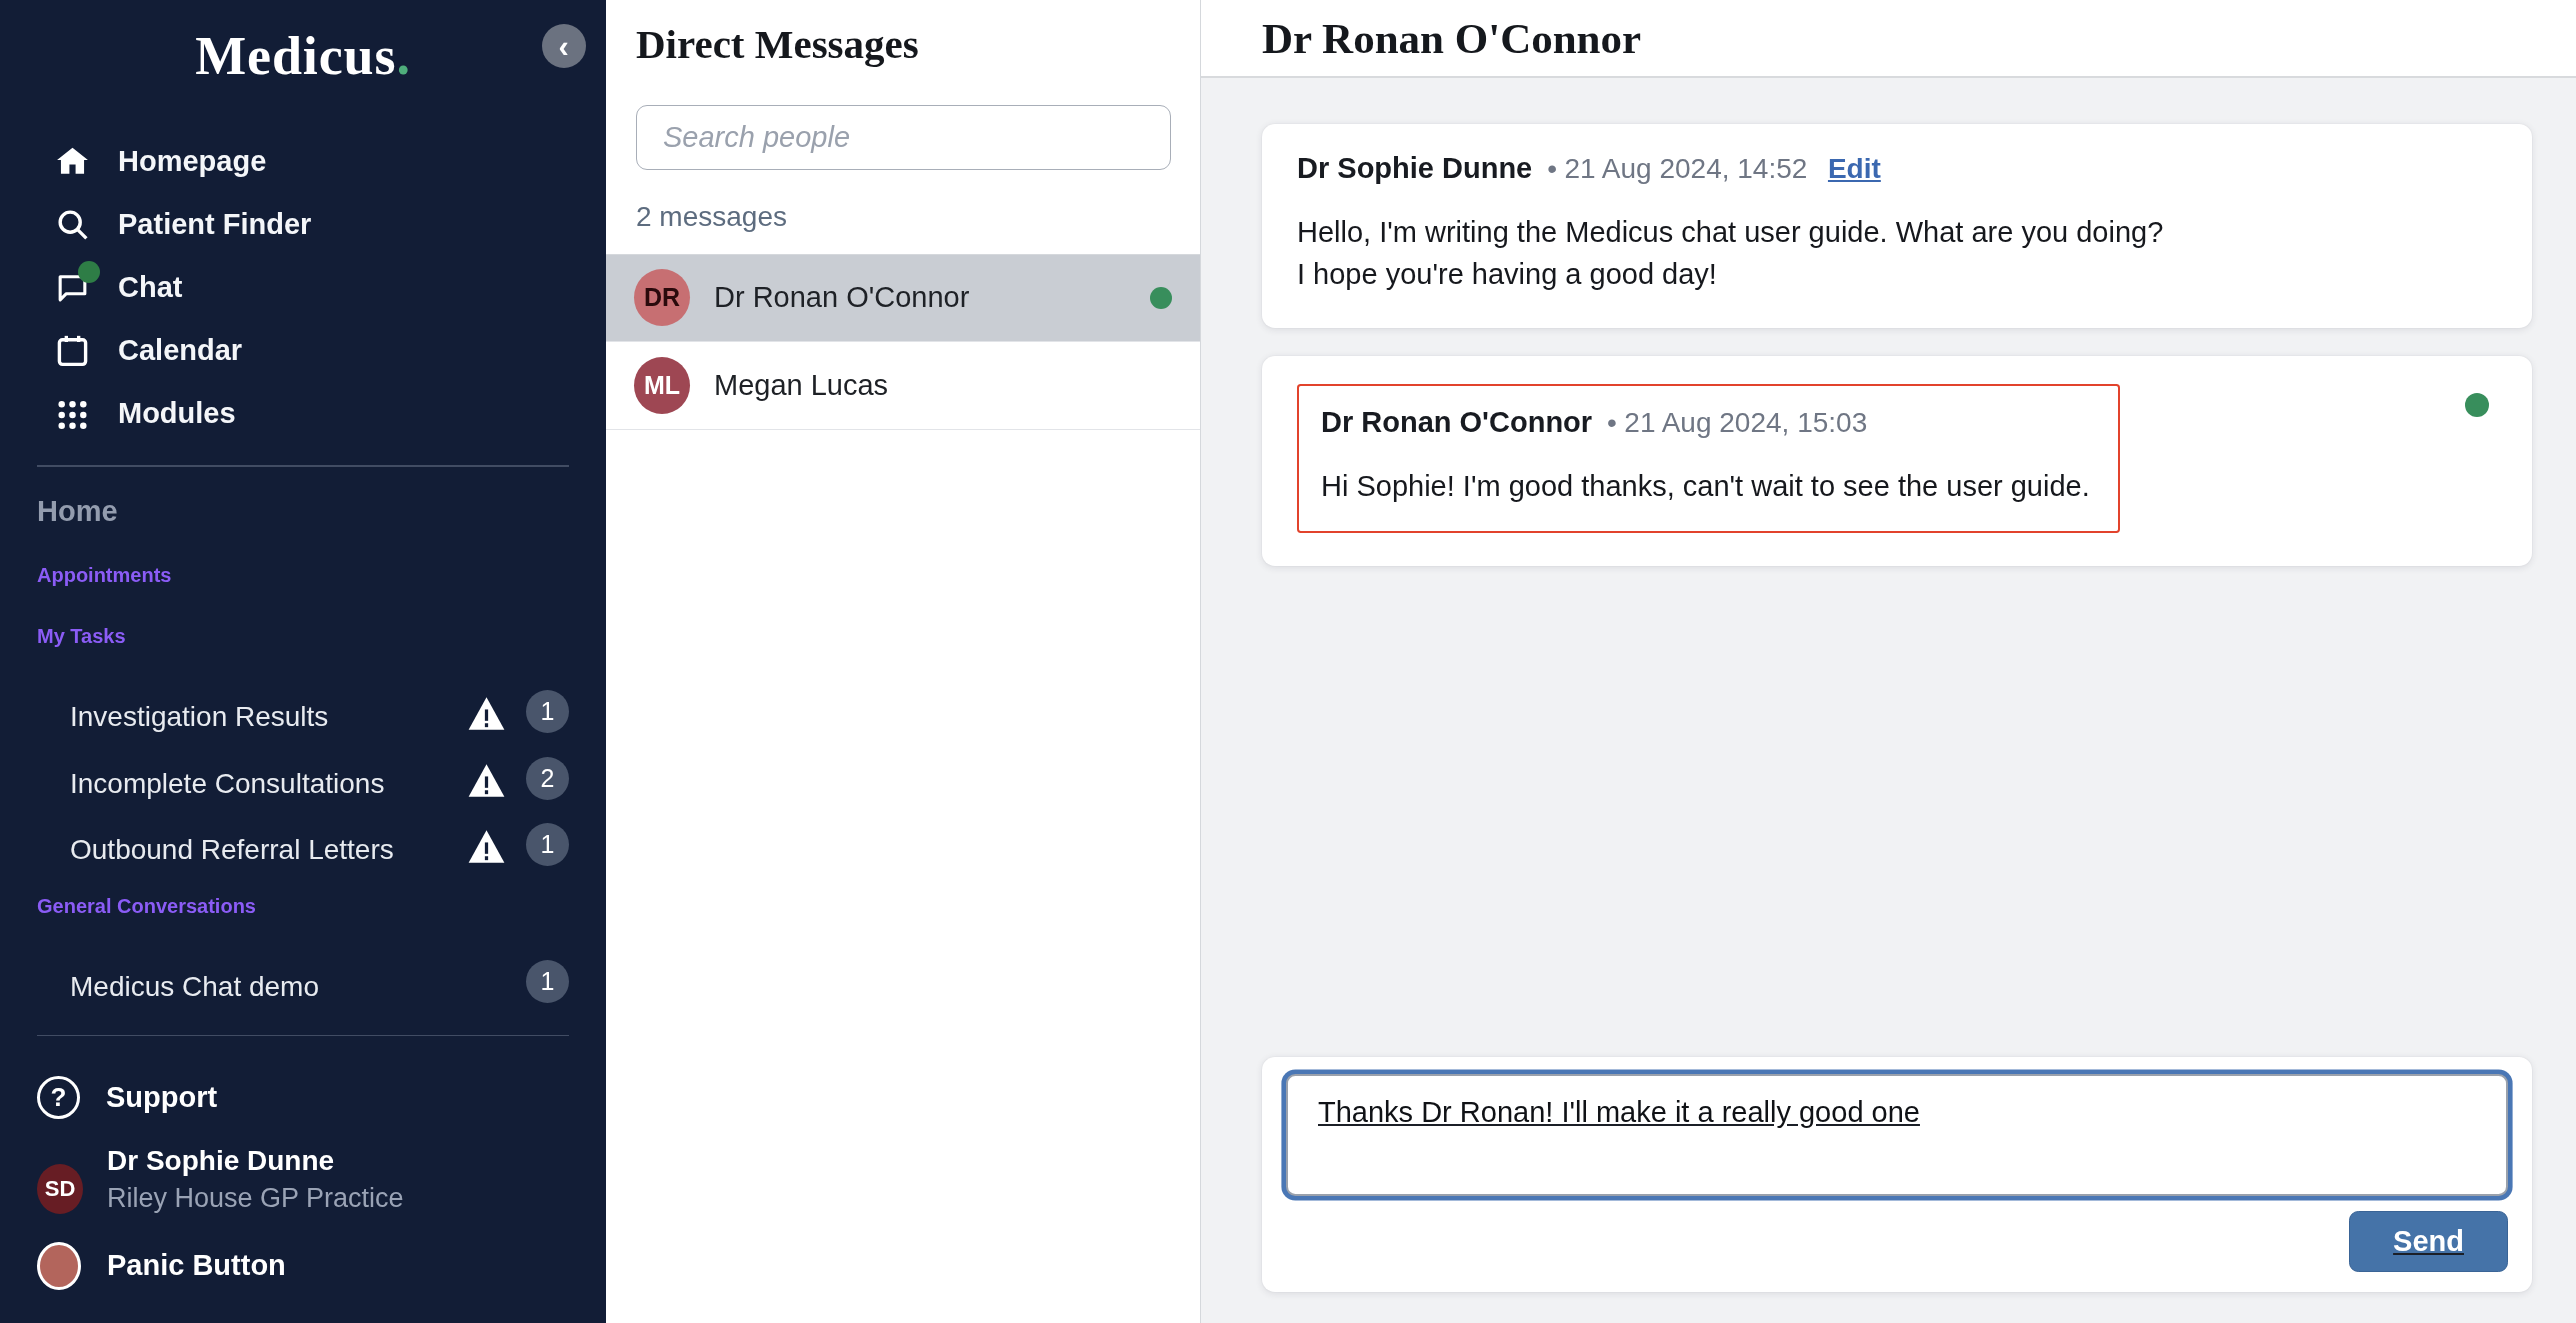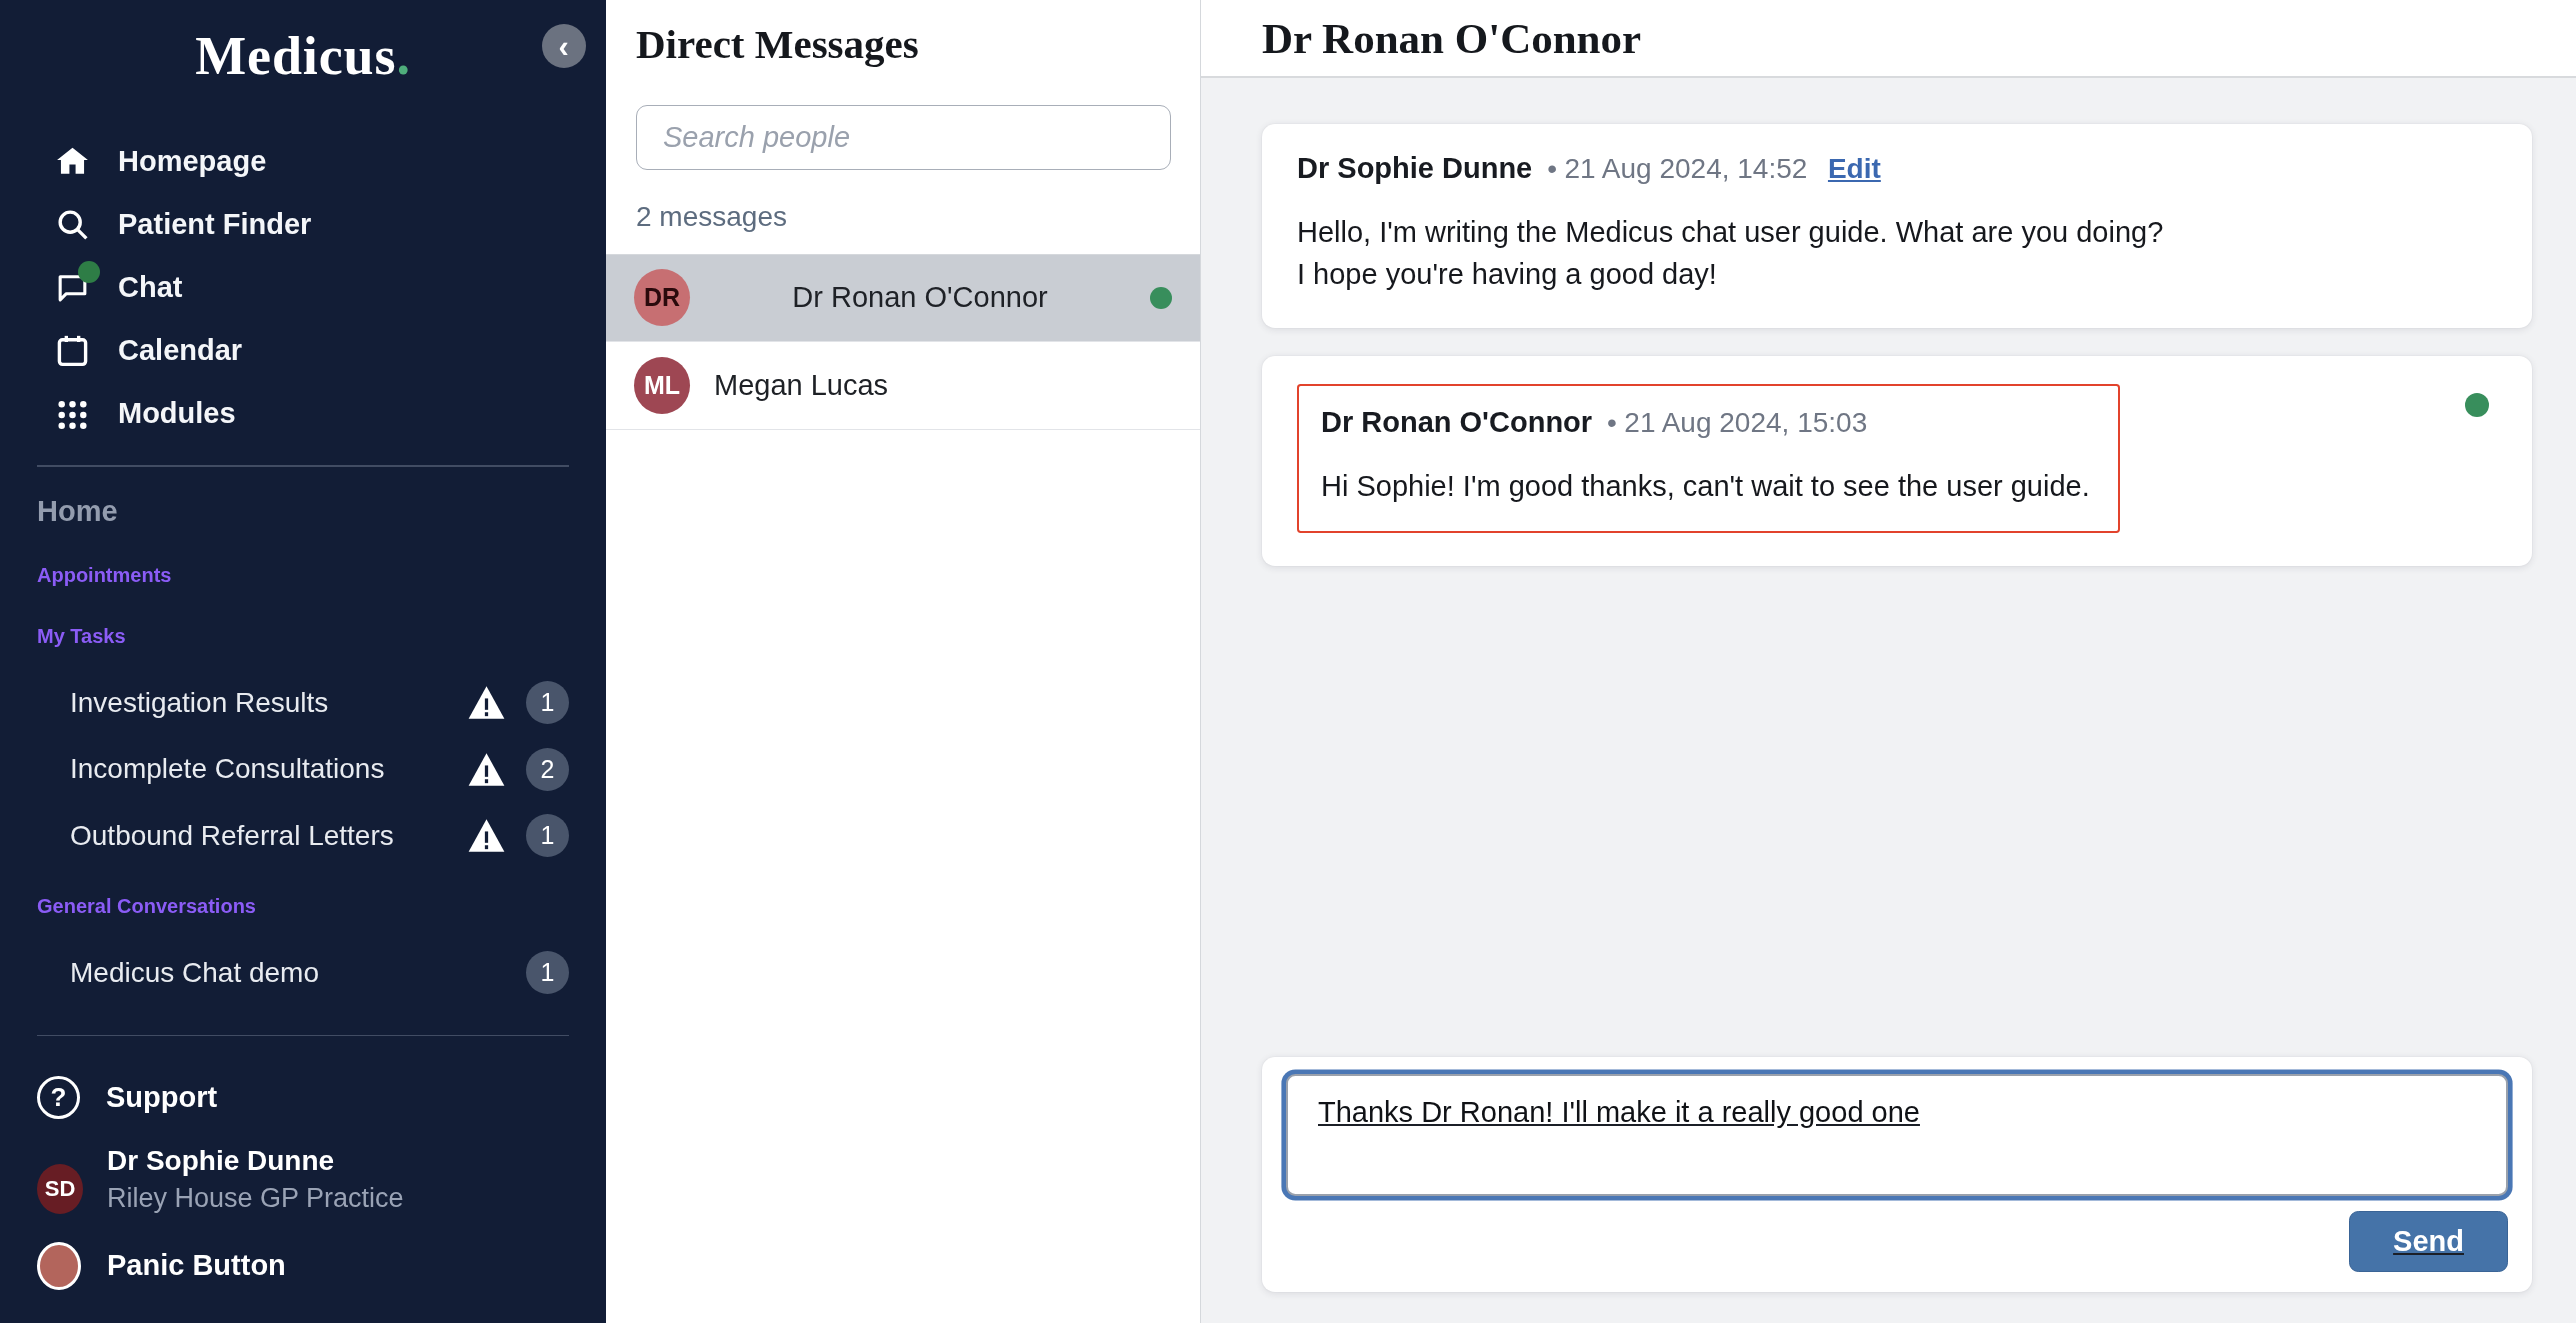--- a/index.html
+++ b/index.html
@@ -45,21 +45,21 @@
     background:#2e7d46;
   }
   .divider { height:1.9px; background:#414c63; margin:20.4px 37px 0 37px; }
   .section-label {
     margin:28px 37px 0 37px; font-size:29px; font-weight:700; color:#939cae;
   }
   .side-row {
     display:flex; align-items:center; height:61px;
     padding:0 37px; font-size:20px; font-weight:700; color:#8b5cf6; cursor:pointer;
   }
-  .side-row.sub { padding-left:70px; font-weight:400; font-size:28px; color:#e8ebf0; margin-top:5.6px;}
+  .side-row.sub { padding-left:70px; font-weight:400; font-size:28px; color:#e8ebf0; margin-top:5.6px;align-items:flex-end;}
   .side-row .grow { flex:1; }
   .warn-icon { width:39px; height:39px; margin-right:20.4px; display:flex; align-items:center; justify-content:center;}
   .count-badge {
     width:43px; height:43px; border-radius:50%;
     background:#49556b; color:#fff; font-size:25px; font-weight:400;
     display:flex; align-items:center; justify-content:center;
   }
   .sidebar-bottom { margin-top:auto; }
   .support-row { display:flex; align-items:center; gap:26px; padding:0 37px; height:70px; margin-top:26px; font-size:29px; font-weight:700; cursor:pointer;}
   .qmark {
@@ -96,21 +96,21 @@
     padding:12px 26px; width:535px; background:#fff;
     font-family:"Liberation Sans", sans-serif;
   }
   .dm-search::placeholder { color:#9aa1ad; font-style:italic; }
   .dm-count { margin:31px 0 20.4px 30px; font-size:28px; color:#5d6c7f; }
   .convo-row {
     display:flex; align-items:center; gap:24px;
     height:88px; padding:0 28px; cursor:pointer;
     border-bottom:1.9px solid #e2e4e8; background:#fff;
   }
-  .convo-row.selected { background:#c9cdd3; border-top:1.9px solid #d5d8dc;text-align:center; }
+  .convo-row.selected { background:#c9cdd3; border-top:1.9px solid #d5d8dc; }
   .avatar.dr { width:56px; height:57px; background:#c76f72; color:#2b0a0c; font-size:25px; }
   .avatar.ml { width:56px; height:57px; background:#9e4753; color:#fff; font-size:25px; }
   .convo-name { font-size:29px; color:#1e2126; flex:1; }
   .online-dot { width:22px; height:22px; border-radius:50%; background:#388e5c; }
   
   .chat-panel { flex:1; display:flex; flex-direction:column; background:#f1f2f4; min-width:0; }
   .chat-header {
     height:78px; background:#fff; border-bottom:2.8px solid #d8dadd;
     display:flex; align-items:center; padding-left:61px; flex:0 0 78px;
   }

